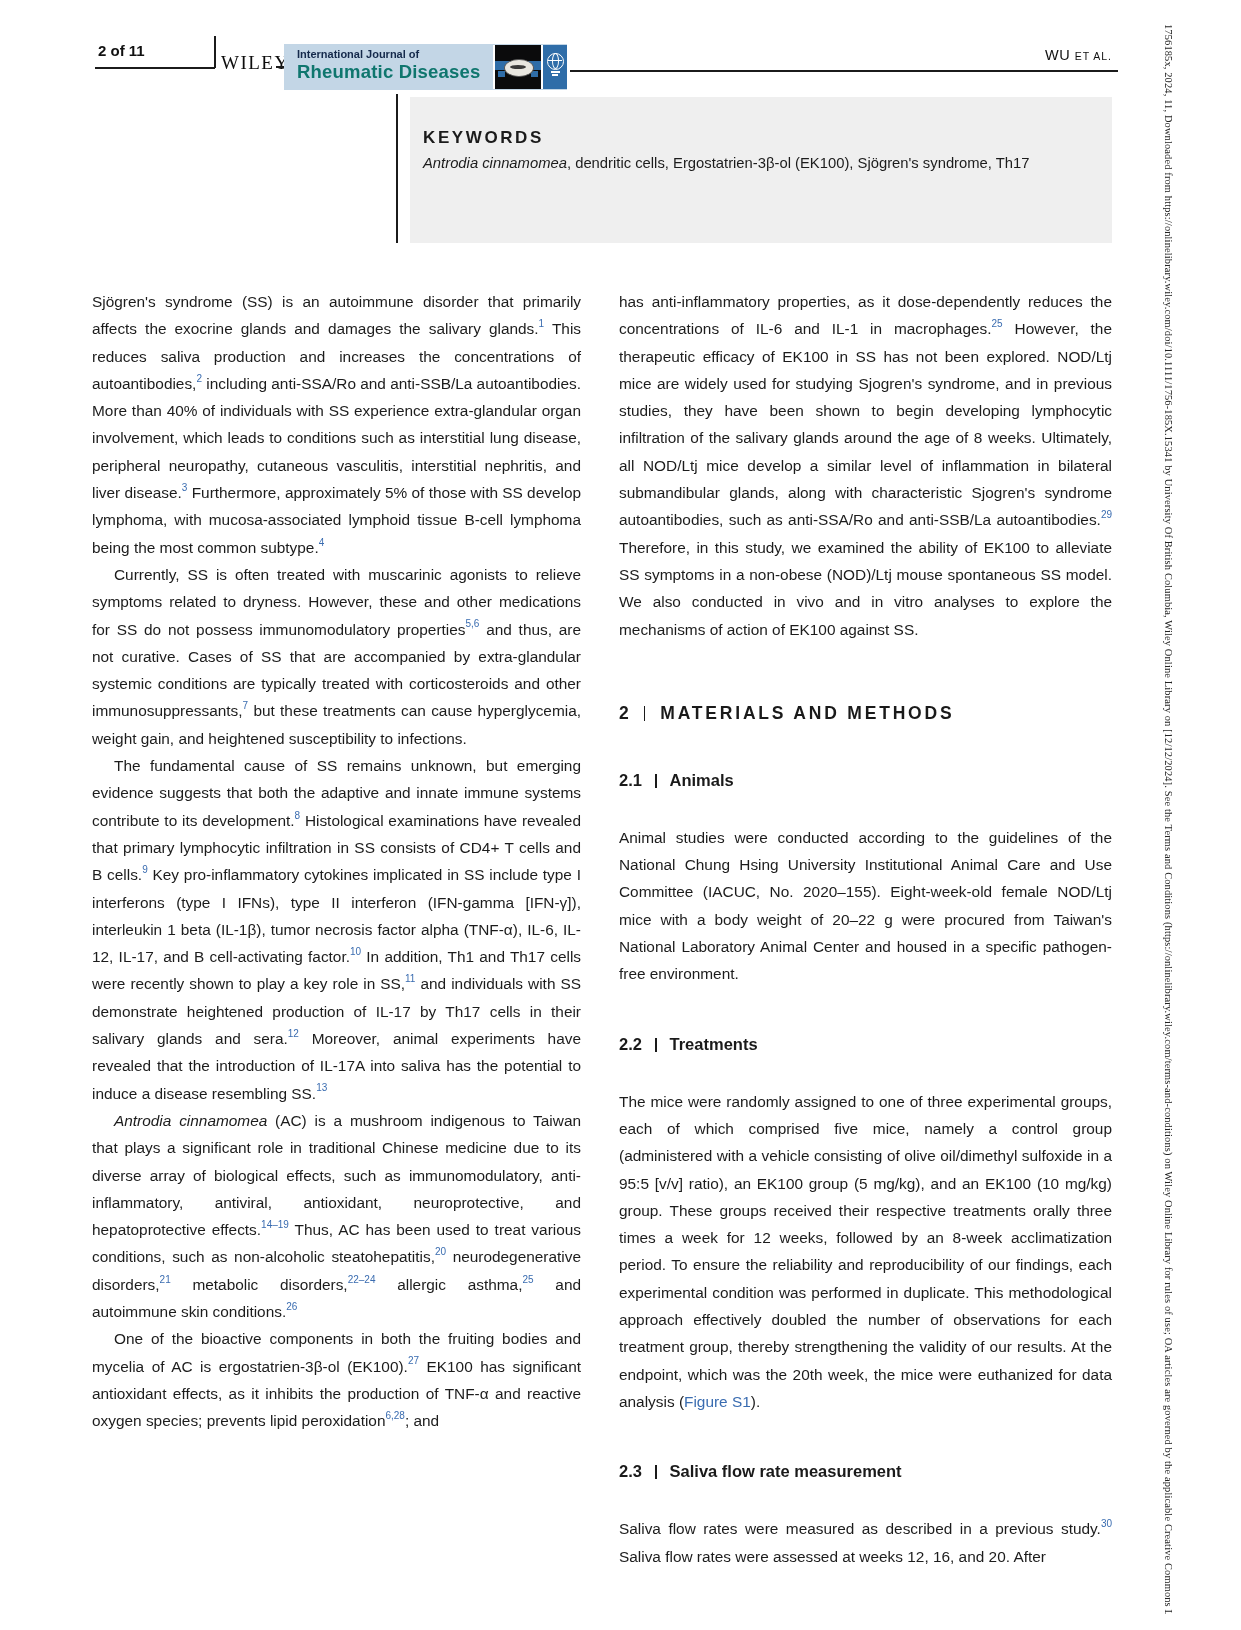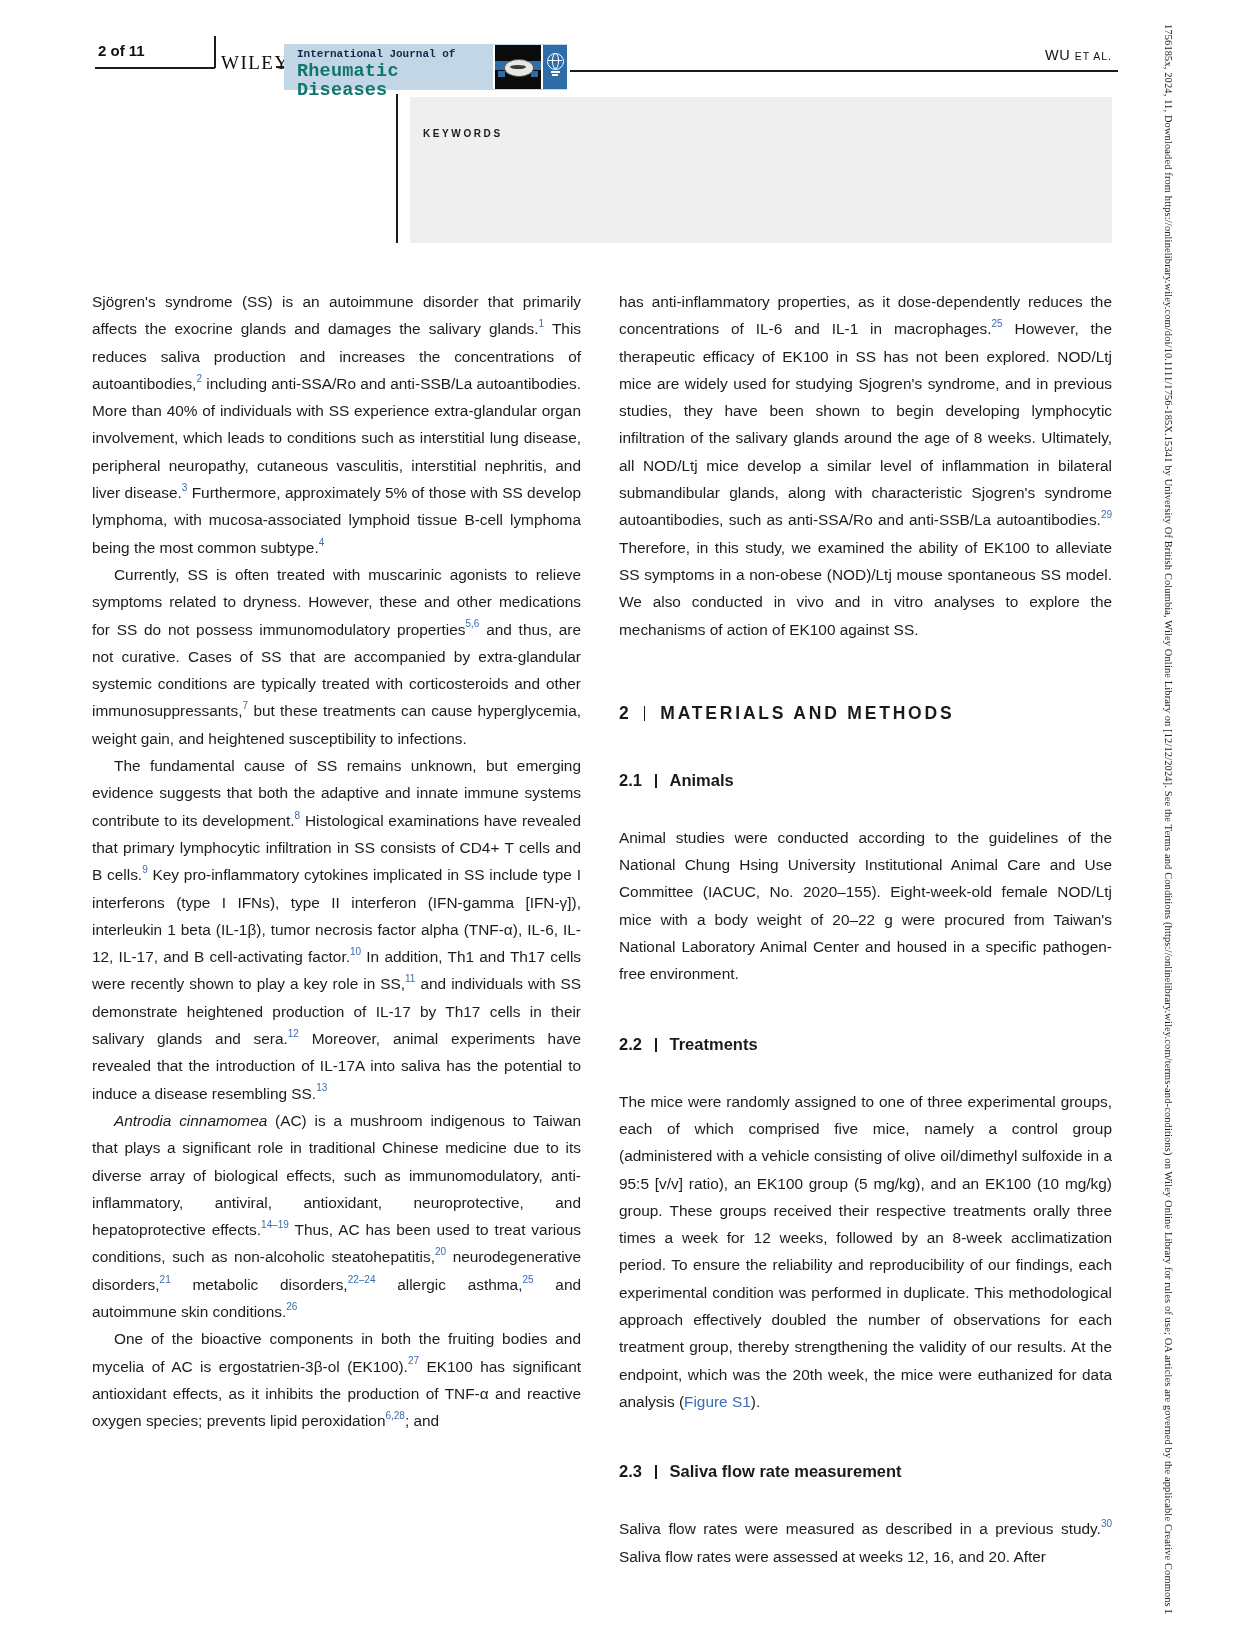--- a/index.html
+++ b/index.html
@@ -7,21 +7,21 @@
         font-family:"Liberation Sans",sans-serif;color:#1c1c1c;}
 
   
   .page-num{position:absolute;left:98px;top:42px;font-size:15px;font-weight:bold;color:#111;}
   .pn-rule{position:absolute;left:95px;top:67px;width:120px;height:1.6px;background:#1b1b1b;}
   .hdr-tick{position:absolute;left:214px;top:36px;width:1.6px;height:32px;background:#1b1b1b;}
   .wiley{position:absolute;left:221px;top:52px;font-family:"Liberation Serif",serif;
          font-size:19px;letter-spacing:1.5px;color:#0d0d0d;font-weight:500;}
   .wiley-dash{position:absolute;left:276px;top:66px;width:8px;height:2px;background:#1b1b1b;}
   .banner{position:absolute;left:284px;top:44px;width:283px;height:46px;background:#c3d6e6;
-          display:flex;align-items:stretch;font-family:Liberation Mono, monospace;}
+          display:flex;align-items:stretch;}
   .banner-text{flex:1 1 auto;padding:5px 0 0 13px;line-height:1.05;}
   .banner-t1{font-size:11px;font-weight:bold;color:#14294b;display:block;}
   .banner-t2{font-size:18.5px;font-weight:bold;color:#0f766e;display:block;letter-spacing:0.2px;margin-top:1px;}
   .logo-dark{flex:0 0 46px;height:44px;margin-top:1px;background:#0b0b0c;position:relative;
              border-left:2px solid #fff;}
   .ld-stripe{position:absolute;left:0;top:16px;width:100%;height:9px;background:#2f6da8;}
   .ld-sq1{position:absolute;left:3px;top:26px;width:7px;height:6px;background:#2f6da8;}
   .ld-sq2{position:absolute;right:3px;top:26px;width:7px;height:6px;background:#2f6da8;}
   .ld-oval{position:absolute;left:50%;top:50%;width:28px;height:16px;margin:-8px 0 0 -14px;
            background:#e8e6e0;border-radius:50%;border:1px solid #555;}
@@ -40,21 +40,21 @@
   .running-head{position:absolute;left:860px;top:46px;width:252px;text-align:right;color:#111;}
   .rh-authors{font-size:14.5px;letter-spacing:0.5px;}
   .rh-etal{font-size:10.5px;letter-spacing:1px;}
 
   
   .abstract-rule{position:absolute;left:396px;top:94px;width:1.8px;height:149px;background:#1b1b1b;}
   .abstract-box{position:absolute;left:410px;top:97px;width:702px;height:146px;background:#efefef;
                 box-sizing:border-box;padding:15px 20px 0 13px;}
   .concl{margin:0;font-size:15.4px;line-height:30px;text-align:justify;color:#1c1c1c;}
   .concl .b{font-weight:bold;}
-  .kw-label{margin-top:16px;font-size:10px;font-weight:bold;letter-spacing:2.6px;color:#1b1b1b;}
+  .kw-label{margin-top:16px;font-size:17px;font-weight:bold;letter-spacing:2.6px;color:#1b1b1b;}
   .kw-line{margin:7px 0 0;font-size:14.8px;color:#1c1c1c;}
   .kw-line em{font-style:italic;}
 
   
   .col{position:absolute;top:288px;text-align:justify;font-size:15.4px;line-height:27.3px;color:#1c1c1c;}
   .col.left{left:92px;width:489px;}
   .col.right{left:619px;width:493px;}
   .col p{margin:0;}
   .col p.ind{text-indent:22px;}
   .h1{font-size:17.5px;font-weight:bold;color:#1a1a1a;margin:60px 0 40px;line-height:21px;text-align:left;}
@@ -101,20 +101,21 @@
 
   <div class="hdr-line"></div>
   <div class="running-head">
     <span class="rh-authors">WU</span>
     <span class="rh-etal">ET AL.</span>
   </div>
 
   <div class="abstract-rule"></div>
   <div class="abstract-box">
     <div class="kw-label">KEYWORDS</div>
+    <p class="kw-line"><em>Antrodia cinnamomea</em><span>, dendritic cells, Ergostatrien-3β-ol (EK100), Sjögren's syndrome, Th17</span></p>
   </div>
 
   <div class="col left">
       <p class="">Sjögren's syndrome (SS) is an autoimmune disorder that primarily affects the exocrine glands and damages the salivary glands.<sup class="ref">1</sup> This reduces saliva production and increases the concentrations of autoantibodies,<sup class="ref">2</sup> including anti-SSA/Ro and anti-SSB/La autoantibodies. More than 40% of individuals with SS experience extra-glandular organ involvement, which leads to conditions such as interstitial lung disease, peripheral neuropathy, cutaneous vasculitis, interstitial nephritis, and liver disease.<sup class="ref">3</sup> Furthermore, approximately 5% of those with SS develop lymphoma, with mucosa-associated lymphoid tissue B-cell lymphoma being the most common subtype.<sup class="ref">4</sup></p>
       <p class="ind">Currently, SS is often treated with muscarinic agonists to relieve symptoms related to dryness. However, these and other medications for SS do not possess immunomodulatory properties<sup class="ref">5,6</sup> and thus, are not curative. Cases of SS that are accompanied by extra-glandular systemic conditions are typically treated with corticosteroids and other immunosuppressants,<sup class="ref">7</sup> but these treatments can cause hyperglycemia, weight gain, and heightened susceptibility to infections.</p>
       <p class="ind">The fundamental cause of SS remains unknown, but emerging evidence suggests that both the adaptive and innate immune systems contribute to its development.<sup class="ref">8</sup> Histological examinations have revealed that primary lymphocytic infiltration in SS consists of CD4+ T cells and B cells.<sup class="ref">9</sup> Key pro-inflammatory cytokines implicated in SS include type I interferons (type I IFNs), type II interferon (IFN-gamma [IFN-γ]), interleukin 1 beta (IL-1β), tumor necrosis factor alpha (TNF-α), IL-6, IL-12, IL-17, and B cell-activating factor.<sup class="ref">10</sup> In addition, Th1 and Th17 cells were recently shown to play a key role in SS,<sup class="ref">11</sup> and individuals with SS demonstrate heightened production of IL-17 by Th17 cells in their salivary glands and sera.<sup class="ref">12</sup> Moreover, animal experiments have revealed that the introduction of IL-17A into saliva has the potential to induce a disease resembling SS.<sup class="ref">13</sup></p>
       <p class="ind"><em>Antrodia cinnamomea</em> (AC) is a mushroom indigenous to Taiwan that plays a significant role in traditional Chinese medicine due to its diverse array of biological effects, such as immunomodulatory, anti-inflammatory, antiviral, antioxidant, neuroprotective, and hepatoprotective effects.<sup class="ref">14–19</sup> Thus, AC has been used to treat various conditions, such as non-alcoholic steatohepatitis,<sup class="ref">20</sup> neurodegenerative disorders,<sup class="ref">21</sup> metabolic disorders,<sup class="ref">22–24</sup> allergic asthma,<sup class="ref">25</sup> and autoimmune skin conditions.<sup class="ref">26</sup></p>
       <p class="ind">One of the bioactive components in both the fruiting bodies and mycelia of AC is ergostatrien-3β-ol (EK100).<sup class="ref">27</sup> EK100 has significant antioxidant effects, as it inhibits the production of TNF-α and reactive oxygen species; prevents lipid peroxidation<sup class="ref">6,28</sup>; and</p>
     </div>
   <div class="col right">

